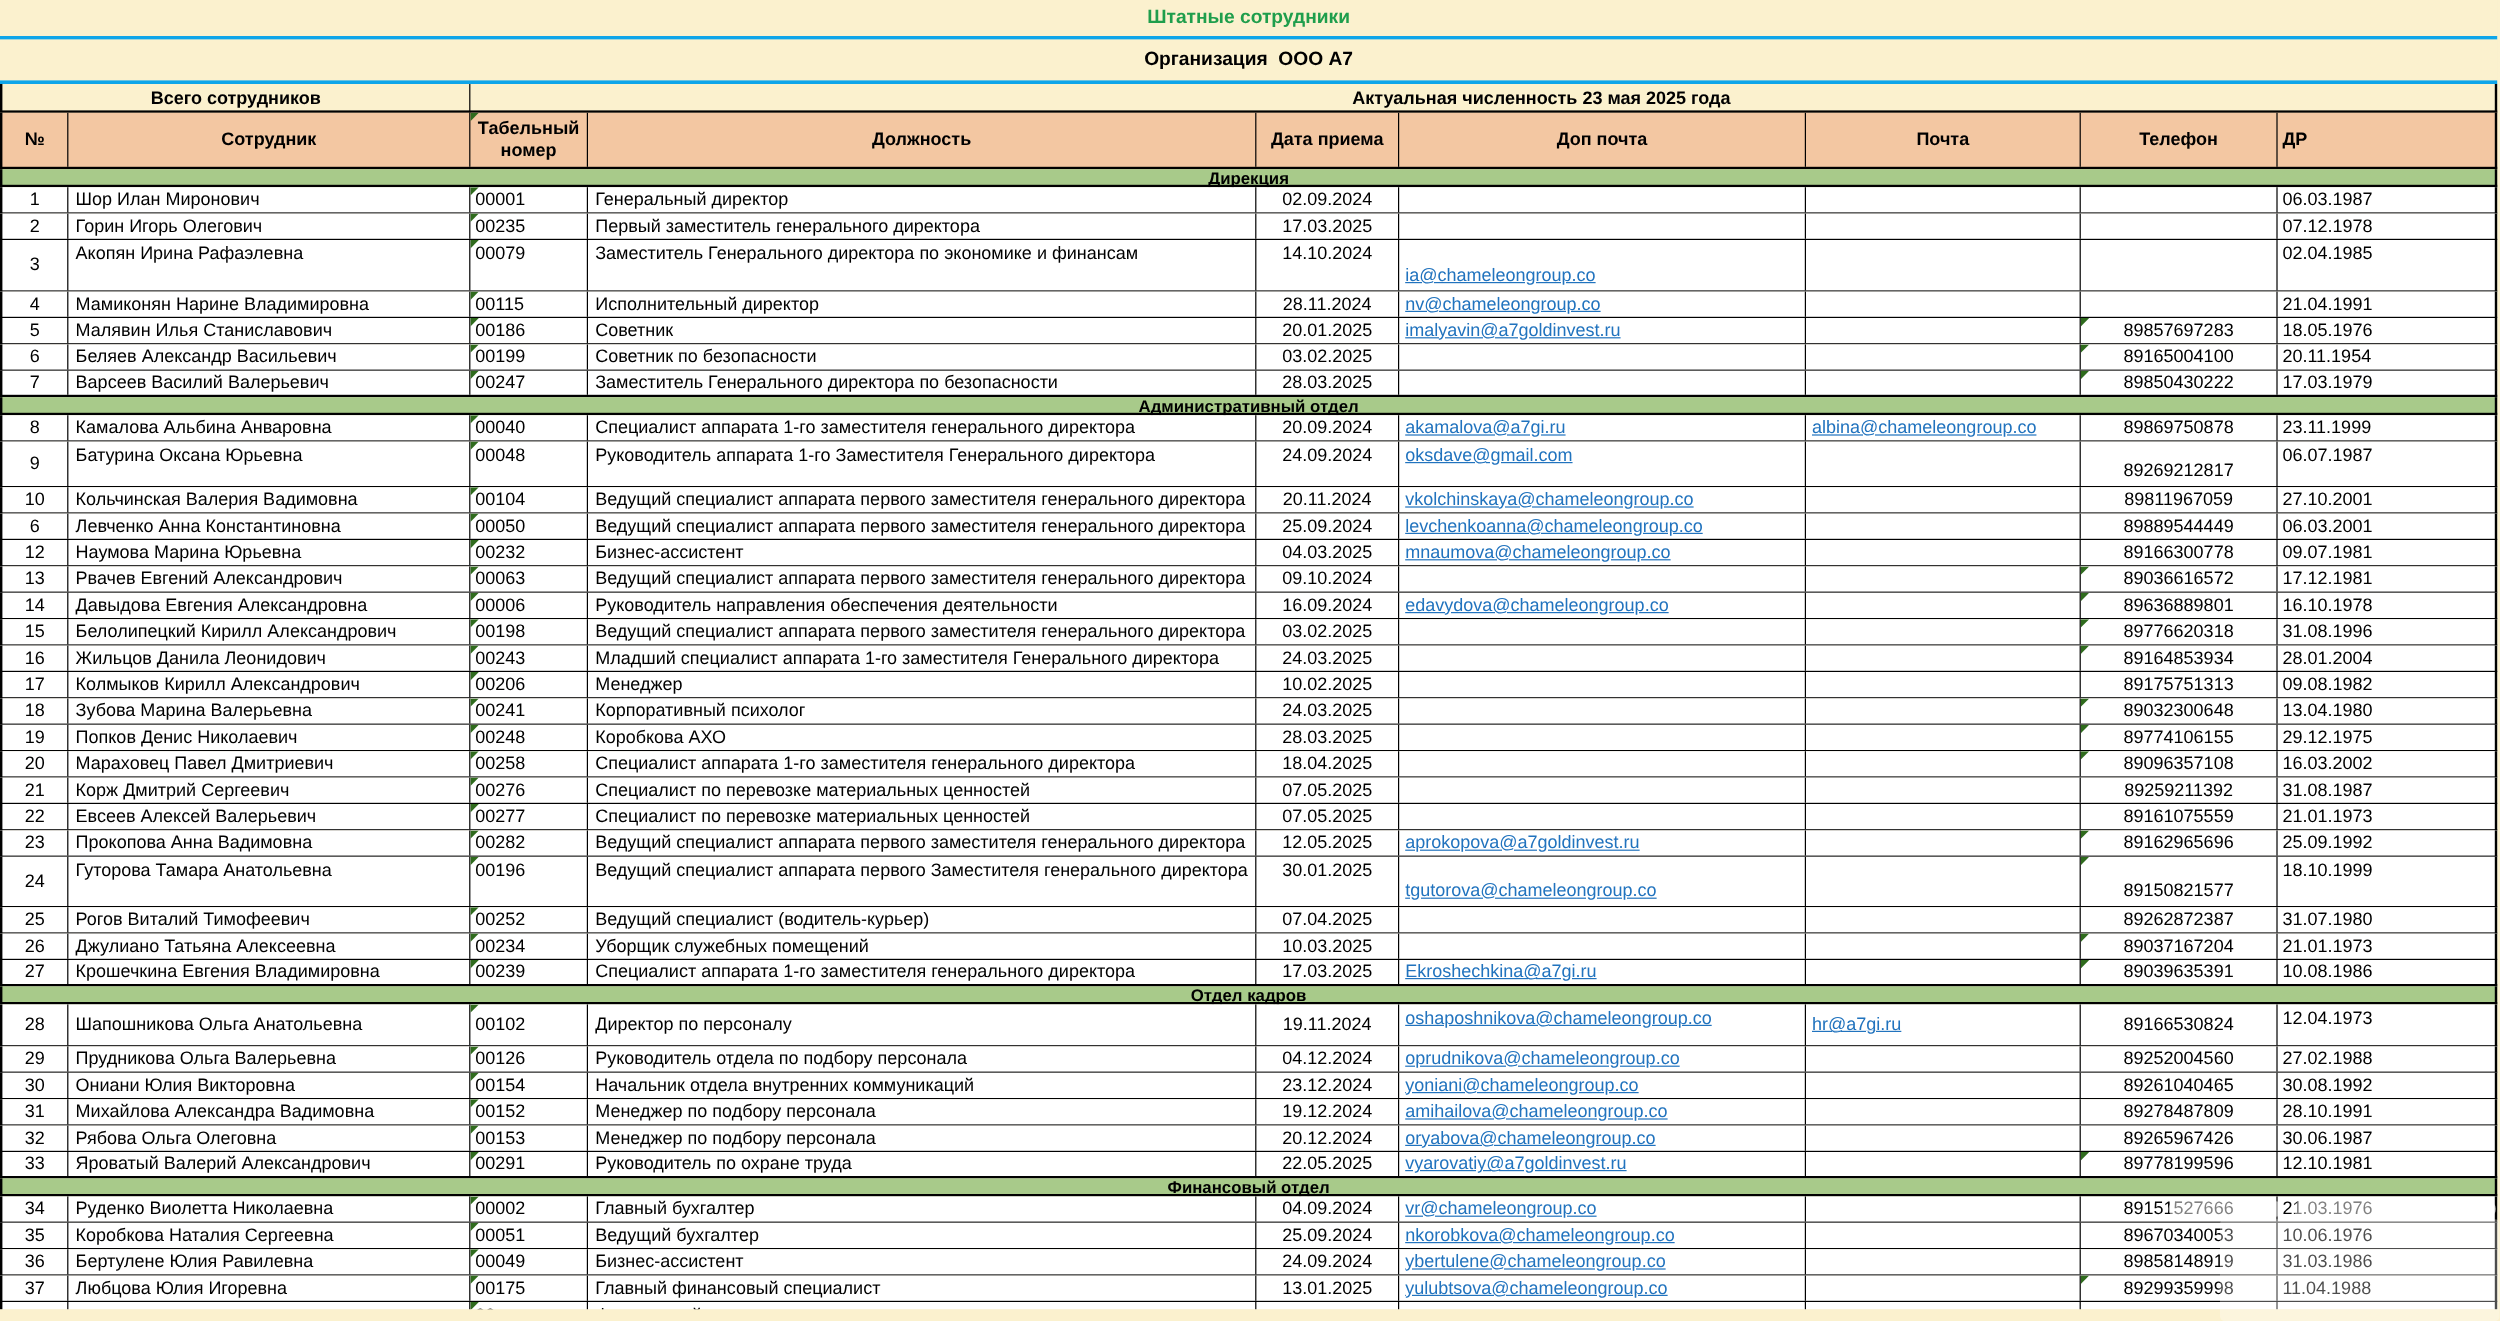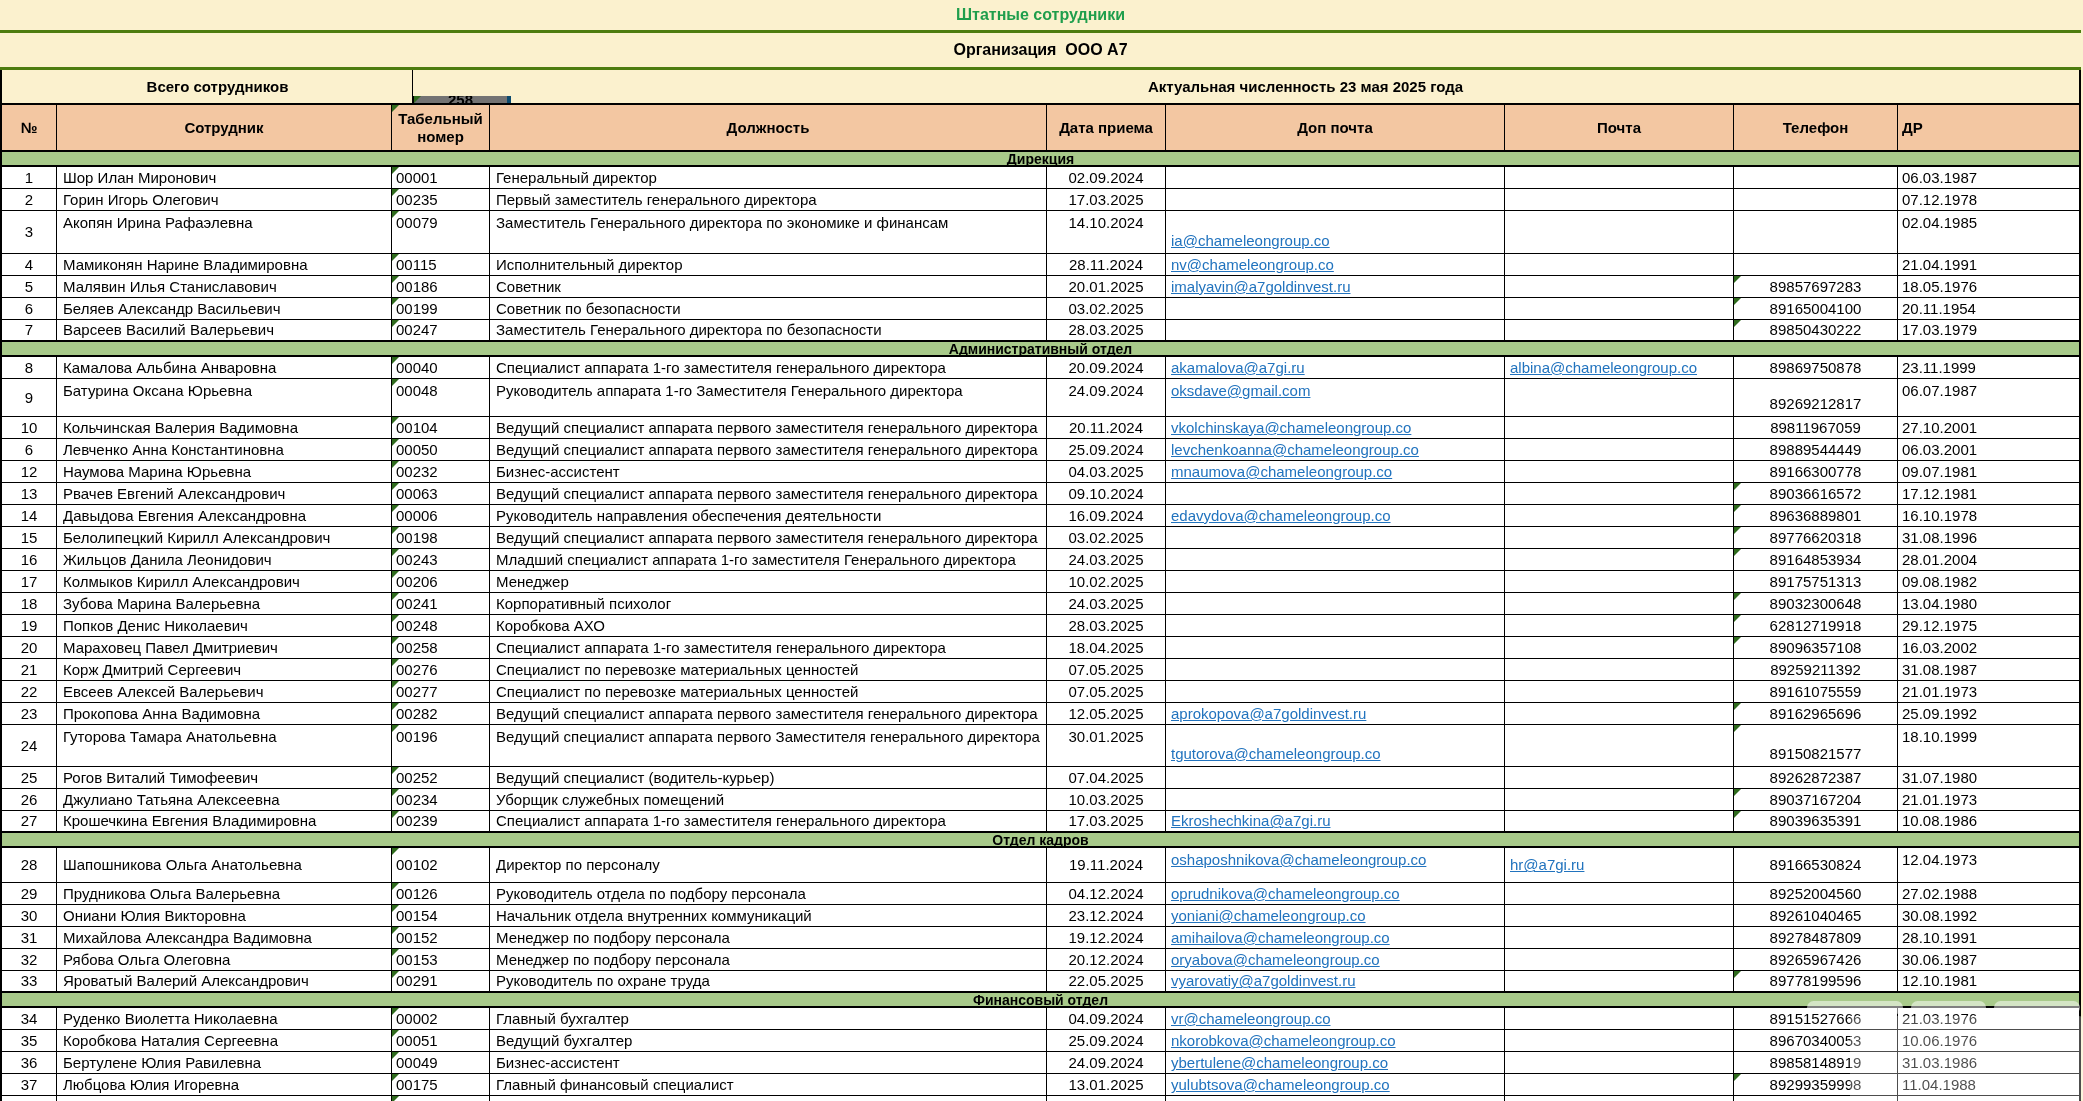--- a/index.html
+++ b/index.html
@@ -16,25 +16,25 @@
   .al-c{justify-content:center;text-align:center;}
   .al-l{justify-content:flex-start;text-align:left;}
   .v-mid{align-items:center;}
   .v-top{align-items:flex-start;padding-top:3px;}
   .v-bot{align-items:flex-end;padding-bottom:4px;}
   .pad4{padding-left:4px;}.pad5{padding-left:5px;}.pad6{padding-left:6px;}
   .link span{color:#2173BE;text-decoration:underline;}
   .corner{position:absolute;left:0;top:0;width:0;height:0;
           border-top:7px solid #2F6B1D;border-right:7px solid transparent;}
   .title-row,.org-row{border-left:none;border-right:none;background:#FBF1CE;
-        border-bottom:3px solid #4d7c0f;display:flex;align-items:center;justify-content:center;
+        border-bottom:3px solid #0ea5e9;display:flex;align-items:center;justify-content:center;
         font-weight:bold;box-sizing:border-box;}
   .title-row{height:33px;font-size:16px;color:#1F9E4C;}
   .org-row{height:37px;font-size:16px;white-space:pre;}
-  .summary-row{height:35px;background:#FBF1CE;border-bottom:2px solid #000;font-weight:bold;padding-left:21px;}
+  .summary-row{height:24px;background:#FBF1CE;border-bottom:2px solid #000;font-weight:bold;}
   .summary-row .c{font-size:15px;}
   .cell-count{background:#737373;border-left:1px solid #000;border-right:4px solid #0c4a6e;margin-top:26px;}
   .cell-sumlabel{border-right:1px solid #000;}
   .header-row{height:47px;background:#F3C7A2;border-bottom:2px solid #000;font-weight:bold;}
   .hc{align-items:center;justify-content:center;text-align:center;padding:0 4px;}
   .hc-left{justify-content:flex-start;text-align:left;}
   .bar{background:#A8CA8A;display:flex;align-items:center;justify-content:center;
        font-weight:bold;font-size:14px;height:15px;border-bottom:2px solid #000;}
   .bb2{border-bottom:2px solid #000;}
   .partial{border-bottom:none;}
@@ -602,21 +602,21 @@
         <div class="c al-l pad6 v-mid">
           <span>Коробкова АХО</span>
         </div>
         <div class="c al-c v-mid">
           <span>28.03.2025</span>
         </div>
         <div class="c al-l pad5 link v-mid"></div>
         <div class="c al-l pad5 link v-mid"></div>
         <div class="c al-c v-mid">
           <i class="corner"></i>
-          <span>62812719918</span>
+          <span>89774106155</span>
         </div>
         <div class="c al-l pad4 v-mid">
           <span>29.12.1975</span>
         </div>
       </div>
       <div class="xrow grid" style="height: 22px;">
         <div class="c al-c v-mid">
           <span>20</span>
         </div>
         <div class="c al-l pad6 v-mid">

